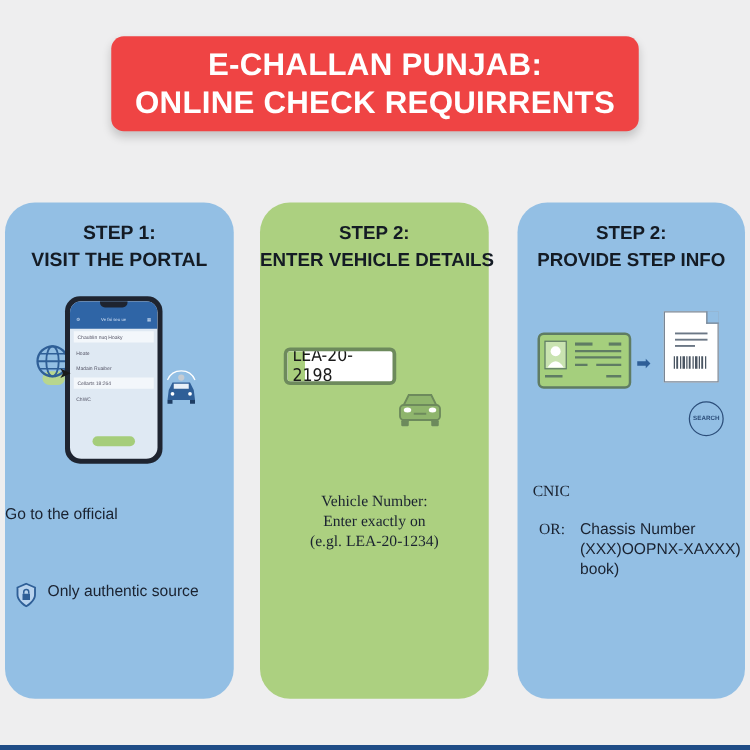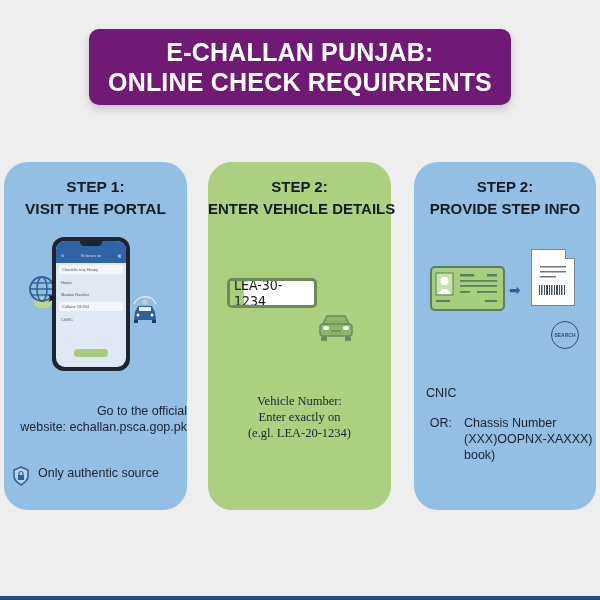--- a/index.html
+++ b/index.html
@@ -6,28 +6,28 @@
   html, body { width: 600px; height: 600px; overflow: hidden; }
   body {
     background: #eeeeef;
     font-family: "Liberation Sans", "DejaVu Sans", sans-serif;
     position: relative;
     color: #1a2230;
   }
   .title-banner {
     position: absolute;
     left: 89px; top: 29px; width: 422px; height: 76px;
-    background: #701a75;
+    background: #ef4444;
     border-radius: 10px;
     box-shadow: 0 4px 8px rgba(0,0,0,0.18);
     display: flex; flex-direction: column; align-items: center; justify-content: center;
     color: #fff; font-weight: bold; font-size: 25px; line-height: 30px; letter-spacing: 0.2px;
   }
   .card {
-    position: absolute; top: 162px; height: 348px;
+    position: absolute; top: 162px; height: 397px;
     border-radius: 24px;
   }
   .card.blue { background: #93bfe4; }
   .card.green { background: #acd080; }
   .card-1 { left: 4px; width: 183px; }
   .card-2 { left: 208px; width: 183px; }
   .card-3 { left: 414px; width: 182px; border-top-right-radius: 24px; }
   .card-title {
     position: absolute; left: 0; right: 0; top: 14px;
     text-align: center; font-weight: bold; color: #141b24;
@@ -51,21 +51,21 @@
   .phone-notch { position: absolute; left: 24px; top: 0; width: 22px; height: 5px; background: #1e2430; border-radius: 0 0 4px 4px; }
   .phone-row { font-size: 4px; color: #556; padding: 0 5px; height: 12px; display: flex; align-items: center; }
   .phone-row.boxed { background: #f3f7fb; margin: 2px 3px; padding: 0 3px; height: 9px; }
   .phone-btn { position: absolute; left: 18px; bottom: 10px; width: 34px; height: 8px; background: #a5cd7a; border-radius: 5px; }
   .globe-bg { position: absolute; left: 30px; top: 135px; width: 18px; height: 11px; background: #b8d68e; border-radius: 6px; }
   .globe { position: absolute; left: 24px; top: 113px; }
   .cursor { position: absolute; left: 43px; top: 129px; font-size: 12px; color: #1a1a1a; }
   .car-side { position: absolute; left: 126px; top: 128px; }
 
   .step1-text {
-    position: absolute; left: 0; right: 0; top: 241px; text-align: right; font-size: 12.5px; line-height: 16px; color: #1a2230;
+    position: absolute; left: 0; right: 0; top: 241px; text-align: left; font-size: 12.5px; line-height: 16px; color: #1a2230;
   }
   .auth-row { position: absolute; left: 8px; top: 304px; display: flex; align-items: flex-start; gap: 8px; font-size: 12.5px; }
 
   
   .plate {
     position: absolute; left: 19px; top: 116px; width: 90px; height: 30px;
     border: 3px solid #6d8a5c; border-radius: 5px; background: #fff; overflow: hidden;
     display: flex; align-items: center; font-family: "DejaVu Sans Condensed", "DejaVu Sans", sans-serif;
   }
   .plate-strip { position: absolute; left: 0; top: 0; width: 14px; height: 100%; background: #a9cf7d; }
@@ -74,21 +74,21 @@
   .step2-text { position: absolute; left: 0; right: 0; top: 231px; text-align: center; font-size: 12.5px; line-height: 16px; font-family: Liberation Serif, serif; }
 
   
   .idcard { position: absolute; left: 16px; top: 104px; width: 75px; height: 45px; background: #a5cf7d; border: 2px solid #5f7c63; border-radius: 5px; }
   .arrow { position: absolute; left: 95px; top: 120px; color: #2f5f97; font-size: 14px; font-weight: bold; }
   .doc { position: absolute; left: 117px; top: 87px; width: 44px; height: 57px; background: #fff; border: 1.5px solid #7a8694; }
   .doc-fold { position: absolute; right: -1px; top: -1px; width: 10px; height: 10px; background: #93bfe4; border-left: 1.5px solid #7a8694; border-bottom: 1.5px solid #7a8694; }
   .search-circle { position: absolute; left: 137px; top: 159px; width: 28px; height: 28px; border: 1.2px solid #2c4e7a; border-radius: 50%; font-size: 5px; font-weight: bold; color: #2c4e7a; display: flex; align-items: center; justify-content: center; }
   .info-grid { position: absolute; left: 12px; top: 223px; font-size: 12.5px; line-height: 16px; }
   .info-row { display: flex; margin-bottom: 14px; }
-  .info-label { width: 38px; text-align: right; padding-right: 8px; }
+  .info-label { width: 38px; text-align: right; padding-right: 8px; font-family: Liberation Serif, serif; }
   .info-label.or { padding-right: 12px; }
   .footer-bar { position: absolute; left: 0; right: 0; top: 596px; height: 4px; background: #1f4c86; }
 </style>
 </head>
 <body>
 
 <div class="title-banner">
   <div>E-CHALLAN PUNJAB:</div>
   <div>ONLINE CHECK REQUIRRENTS</div>
 </div>
@@ -128,40 +128,39 @@
     <circle cx="15" cy="12" r="2.5" fill="#c5ccd3"></circle>
     <path d="M5 22 L8 16 L22 16 L25 22 L26 30 L4 30 Z" fill="#2f5f97"></path>
     <rect x="9" y="17" width="12" height="4" fill="#e8f0f8"></rect>
     <rect x="4" y="30" width="4" height="3" fill="#1e3d63"></rect>
     <rect x="22" y="30" width="4" height="3" fill="#1e3d63"></rect>
     <circle cx="8" cy="25" r="1.5" fill="#fff"></circle>
     <circle cx="22" cy="25" r="1.5" fill="#fff"></circle>
   </svg>
   <div class="step1-text">
     <div>Go to the official</div>
-    <div>website: echallan.psca.gop.pk</div>
   </div>
   <div class="auth-row">
     <svg width="18" height="20" viewBox="0 0 18 20">
       <path d="M9 1 L16 4 L16 10 C16 15 9 19 9 19 C9 19 2 15 2 10 L2 4 Z" fill="#b8d3ee" stroke="#2f5f97" stroke-width="1.5"></path>
       <rect x="6" y="9" width="6" height="5" fill="#2f5f97"></rect>
       <path d="M7 9 V7.5 A2 2 0 0 1 11 7.5 V9" fill="none" stroke="#2f5f97" stroke-width="1.2"></path>
     </svg>
     <span>Only authentic source</span>
   </div>
 </div>
 
 <div class="card green card-2">
   <div class="card-title">
     <div>STEP 2:</div>
     <div>ENTER VEHICLE DETAILS</div>
   </div>
   <div class="plate">
     <div class="plate-strip"></div>
-    <span class="plate-text">LEA-30-1234</span>
+    <span class="plate-text">LEA-20-2198</span>
   </div>
   <svg class="car-green" width="38" height="30" viewBox="0 0 38 30">
     <path d="M6 12 L10 4 L28 4 L32 12 Z" fill="#8fb56d" stroke="#6d8a5c" stroke-width="1.5"></path>
     <rect x="3" y="12" width="32" height="12" rx="3" fill="#8fb56d" stroke="#6d8a5c" stroke-width="1.5"></rect>
     <rect x="4" y="24" width="6" height="5" rx="1" fill="#6d8a5c"></rect>
     <rect x="28" y="24" width="6" height="5" rx="1" fill="#6d8a5c"></rect>
     <ellipse cx="9" cy="16" rx="3" ry="2" fill="#fff"></ellipse>
     <ellipse cx="29" cy="16" rx="3" ry="2" fill="#fff"></ellipse>
     <line x1="14" y1="19" x2="24" y2="19" stroke="#6d8a5c" stroke-width="1.5"></line>
   </svg>

